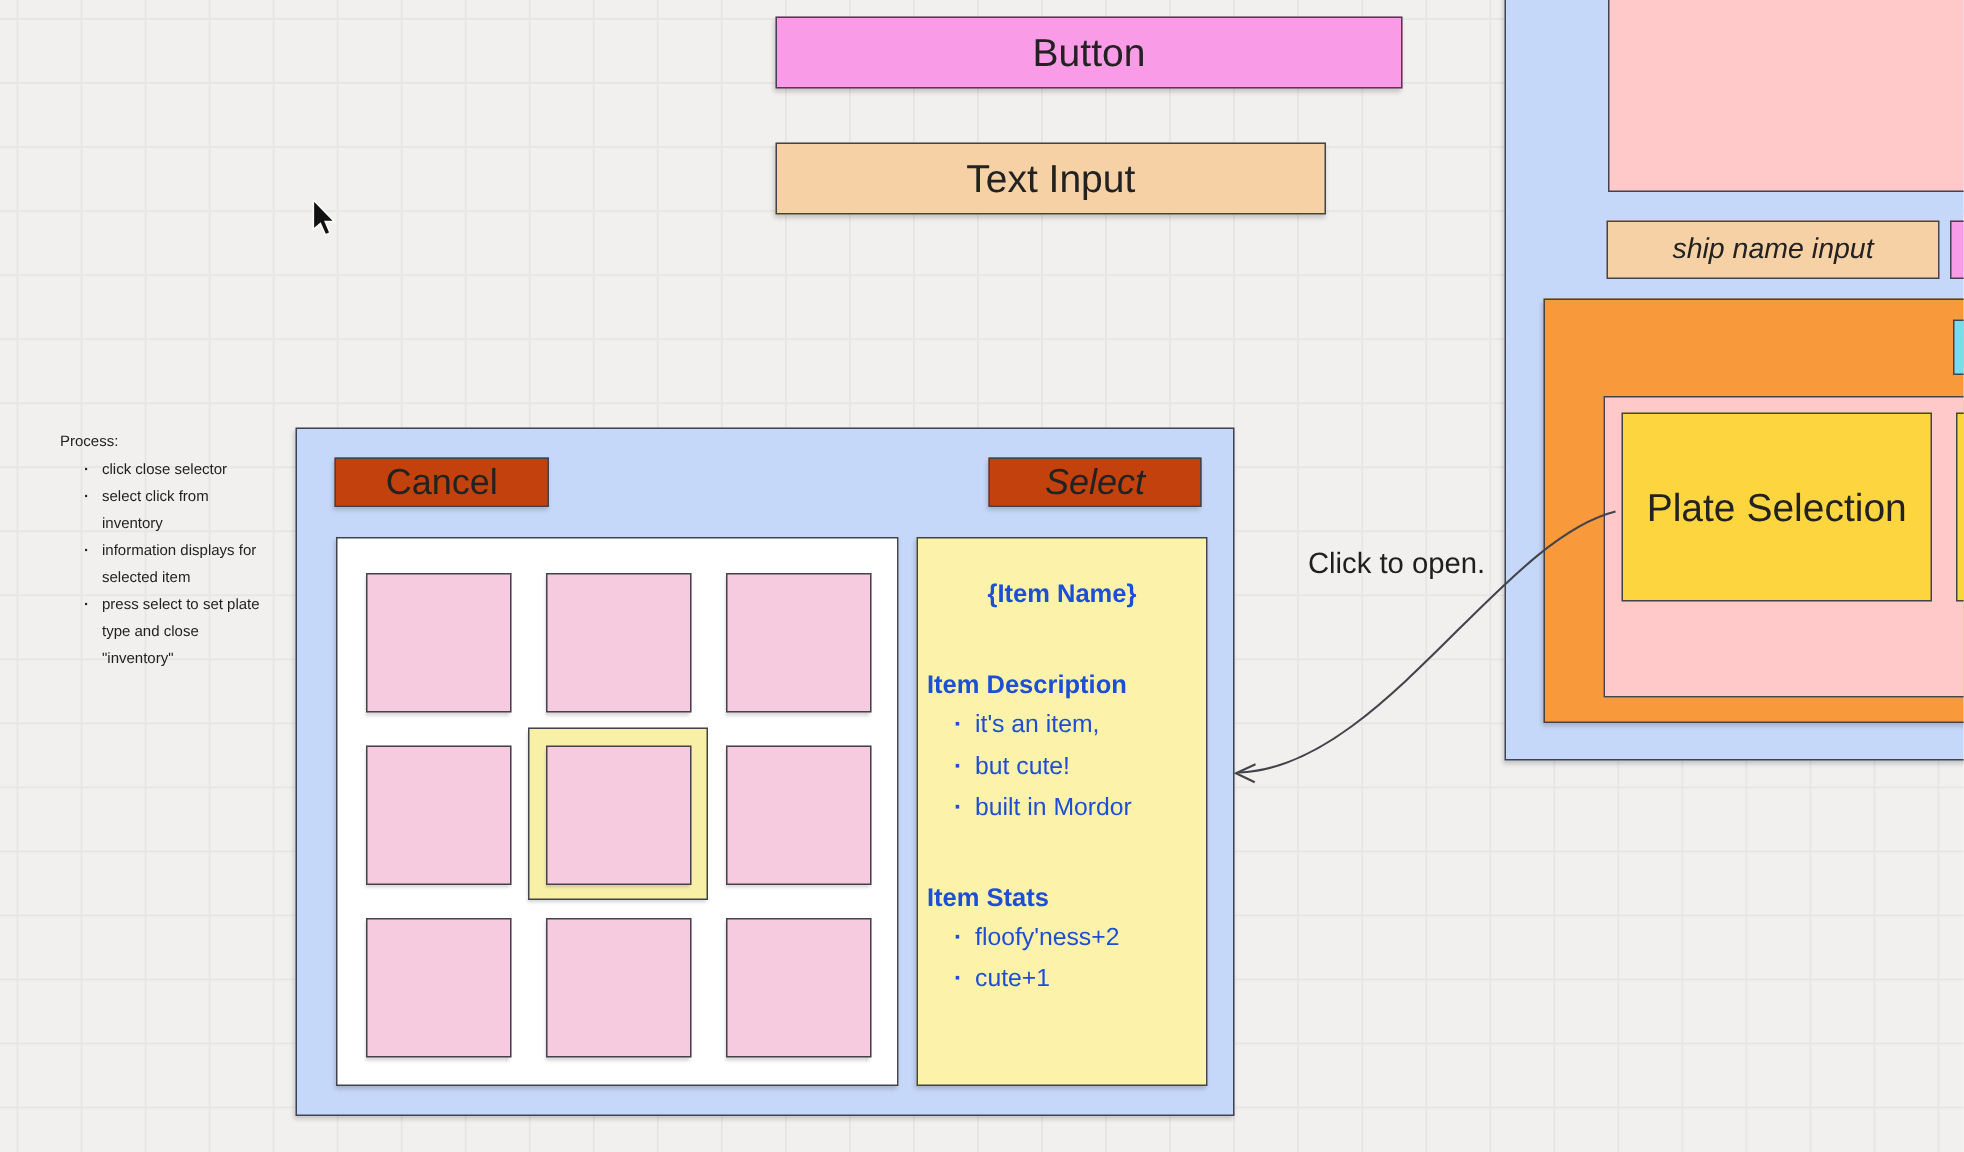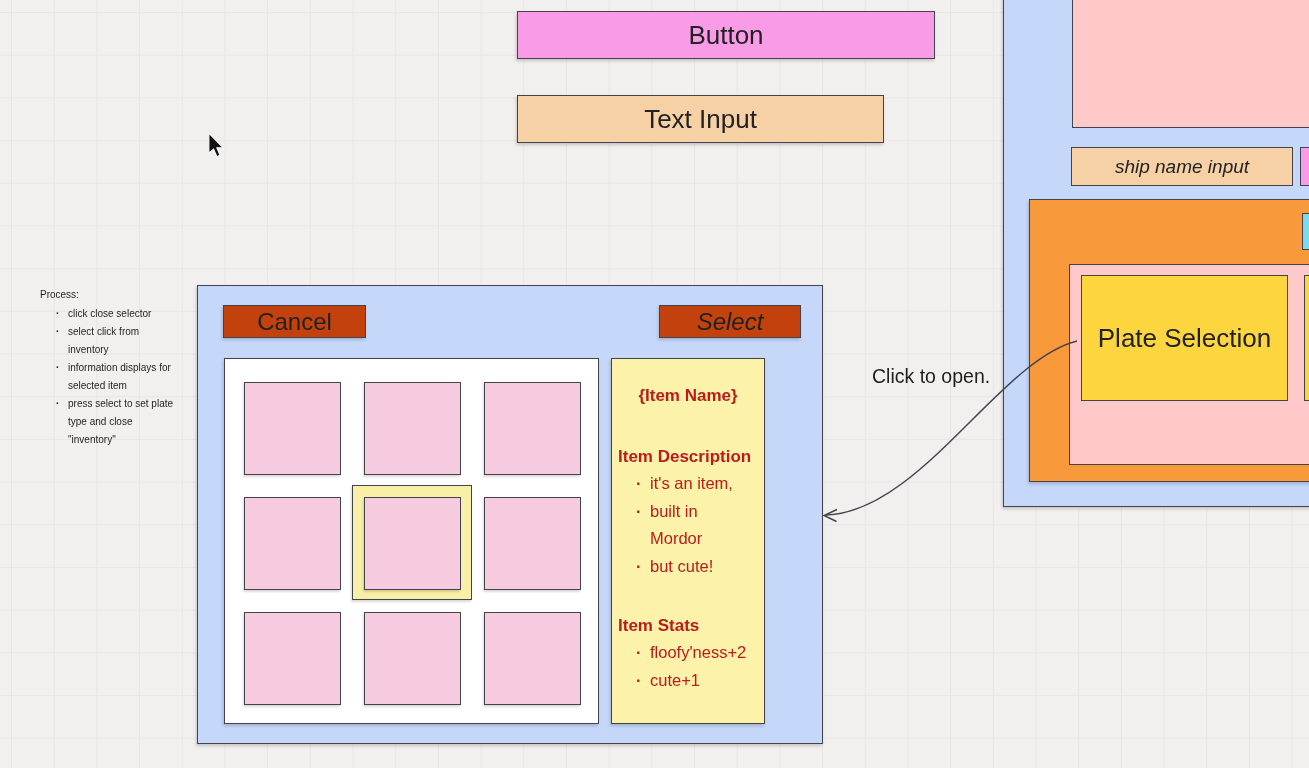--- a/index.html
+++ b/index.html
@@ -39,22 +39,22 @@
        display:grid;grid-template-columns:repeat(3,97px);grid-template-rows:repeat(3,93px);
        column-gap:23px;row-gap:22px;padding:23px 19px 20px 19px;}
   .cell{position:relative;}
   .cell .sq{position:absolute;inset:0;background:#f6cbdf;border:1.5px solid #43434c;
        box-sizing:border-box;box-shadow:-1px 2px 2px rgba(0,0,0,0.15);z-index:1;}
   .cell .frame{position:absolute;left:-12px;top:-12px;right:-11px;bottom:-10px;
        background:#f9f0a8;border:1.5px solid #43434c;box-sizing:border-box;z-index:0;
        box-shadow:-1px 2px 2px rgba(0,0,0,0.15);}
 
   
-  .item-panel{left:413px;top:72px;width:154px;height:366px;background:#fcf2a9;
-       font-size:16.5px;color:#b91c1c;}
+  .item-panel{left:413px;top:72px;width:194px;height:366px;background:#fcf2a9;
+       font-size:16.5px;color:#1d4ed8;}
   .item-panel .item-name{margin-top:27px;text-align:center;font-weight:bold;font-size:17px;}
   .item-panel .sec{font-weight:bold;font-size:17px;margin-left:6px;}
   .item-panel .sec.desc{margin-top:41px;}
   .item-panel .sec.stats{margin-top:36px;}
   .item-panel ul{list-style:none;margin:3px 0 0 0;padding:0 12px 0 24px;}
   .item-panel li{position:relative;line-height:27.5px;padding-left:14px;}
   .item-panel li::before{content:"\00b7";position:absolute;left:0;top:0;font-weight:bold;}
   .item-panel li.stat{display:flex;justify-content:flex-start;}
 
   
@@ -142,22 +142,22 @@
         <div class="cell">
           <div class="sq"></div>
         </div>
       </div>
 
     <div class="box item-panel">
       <div class="item-name">{Item Name}</div>
       <div class="sec desc">Item Description</div>
       <ul>
           <li>it's an item,</li>
+          <li>but cute!</li>
           <li>built in Mordor</li>
-          <li>but cute!</li>
         </ul>
       <div class="sec stats">Item Stats</div>
       <ul>
           <li class="stat">
             <span>floofy'ness</span>
             <span>+2</span>
           </li>
           <li class="stat">
             <span>cute</span>
             <span>+1</span>

